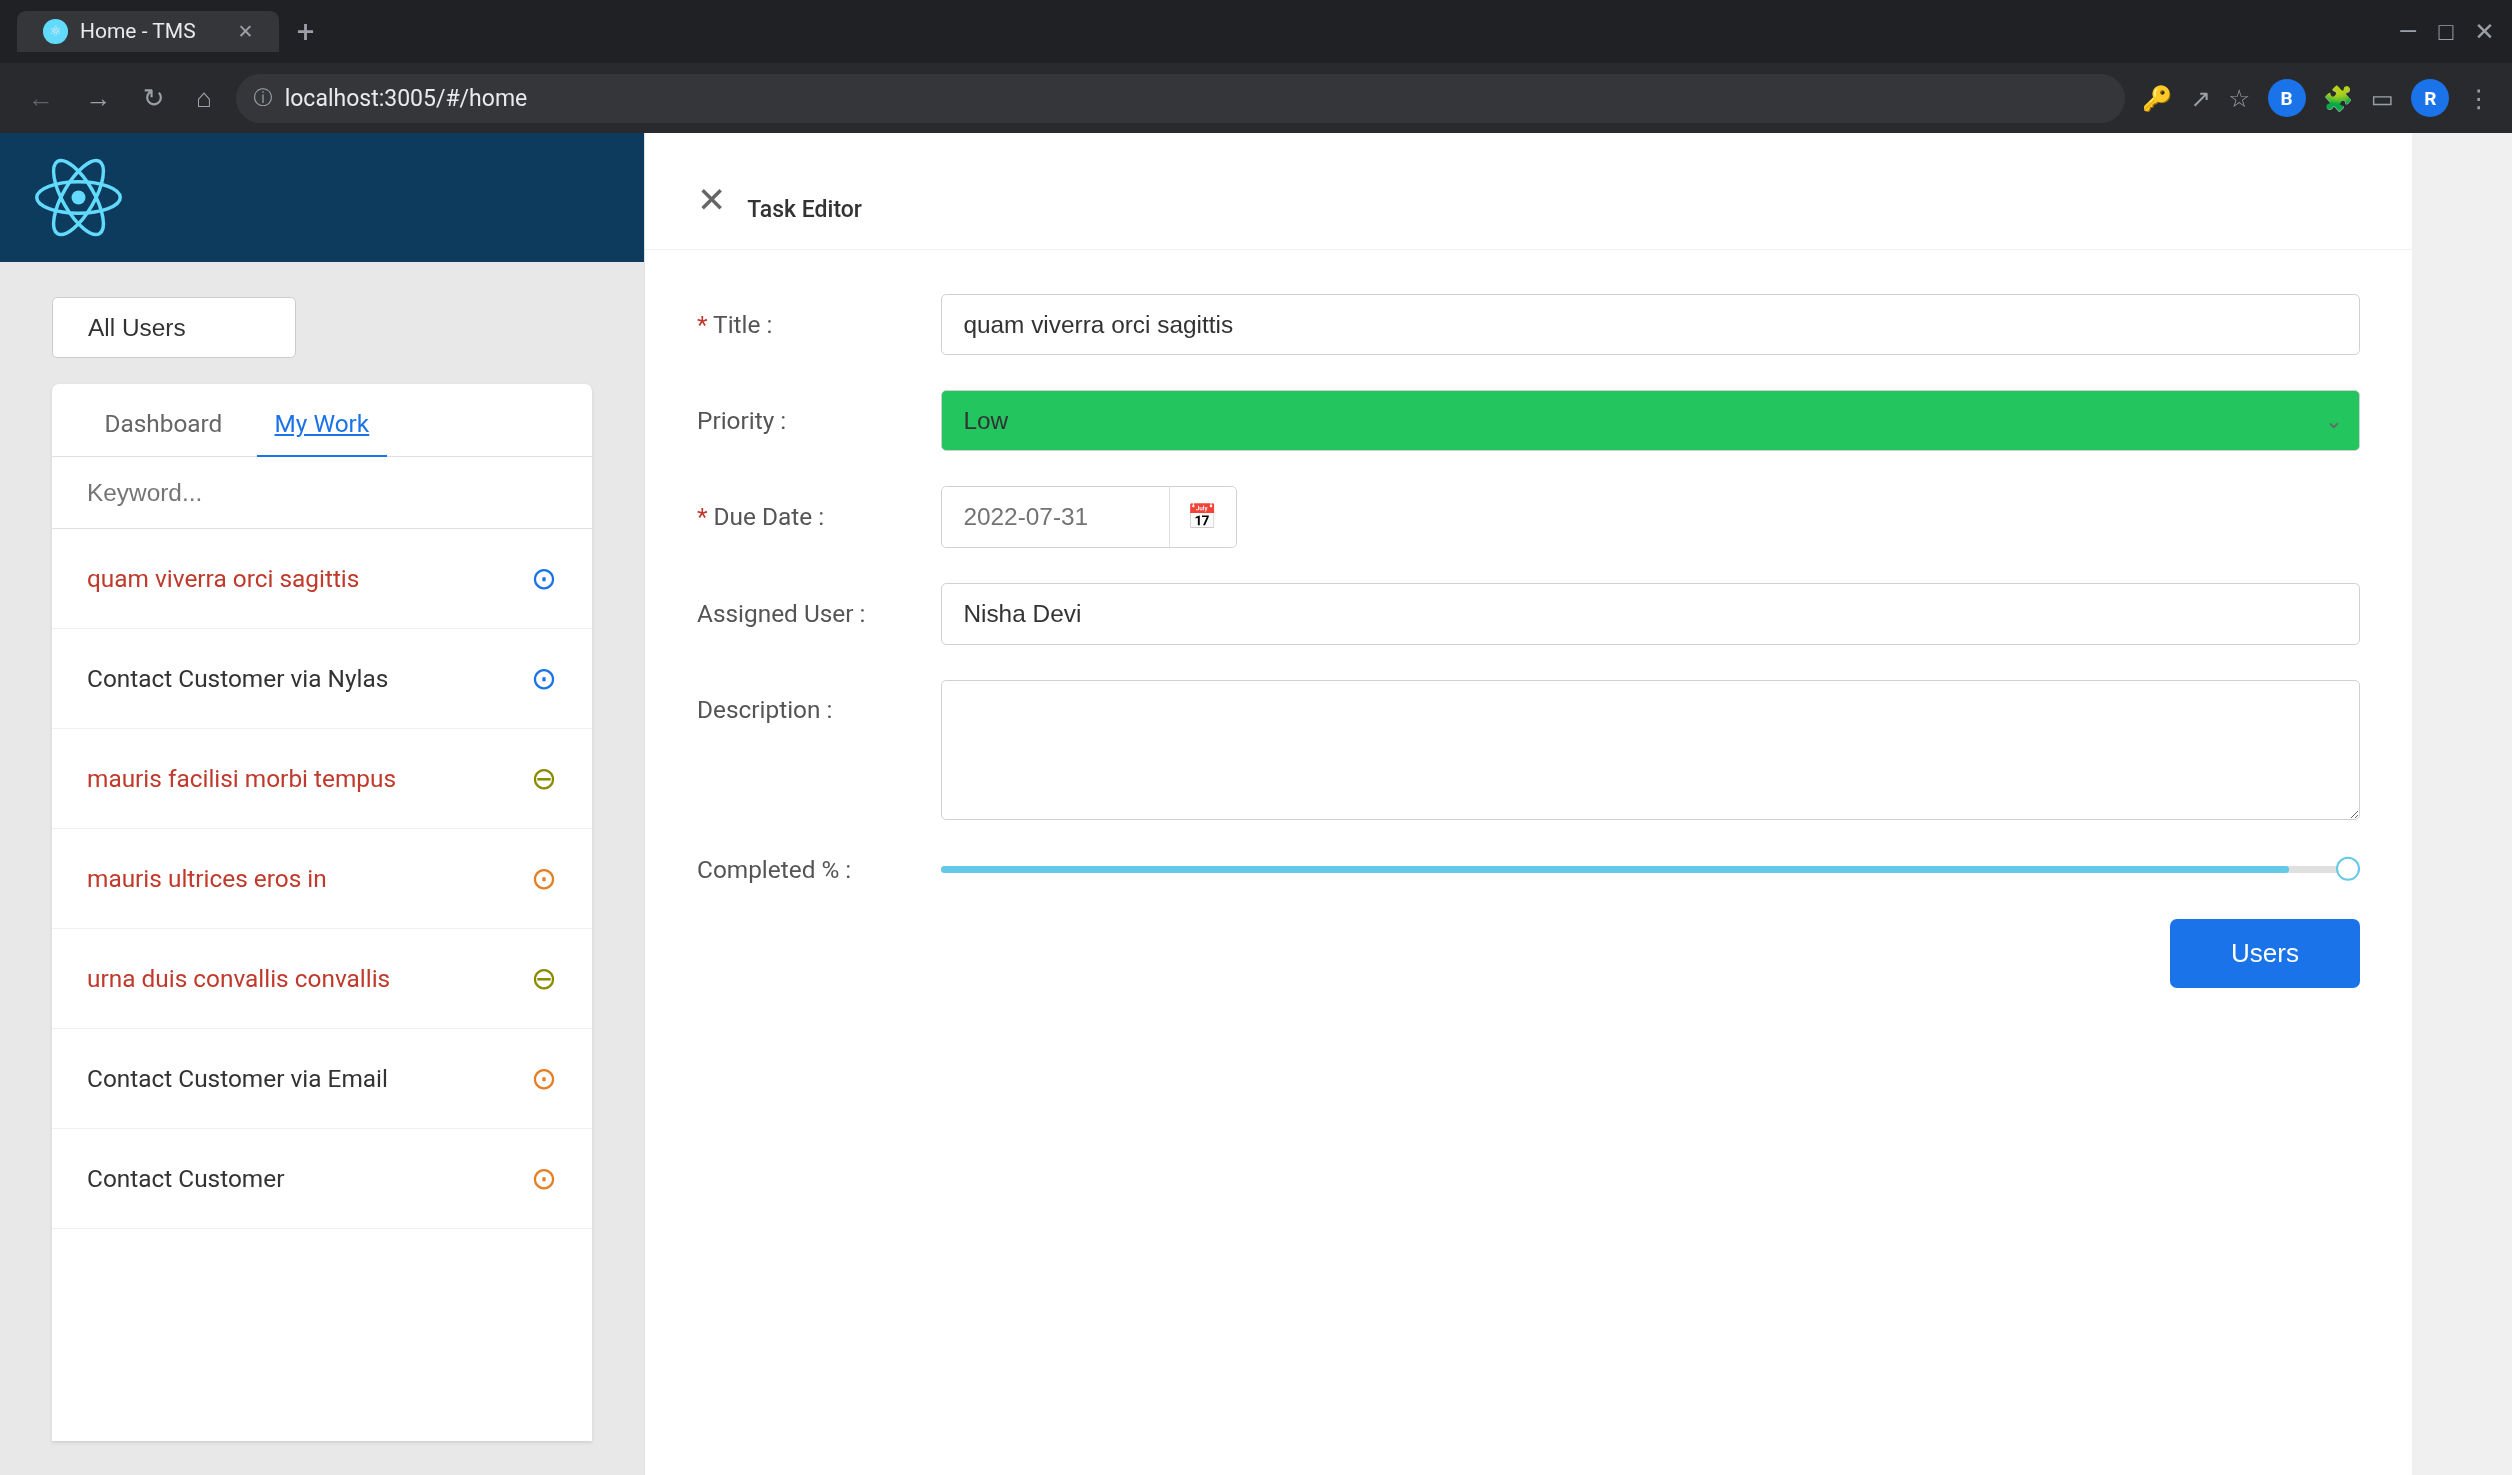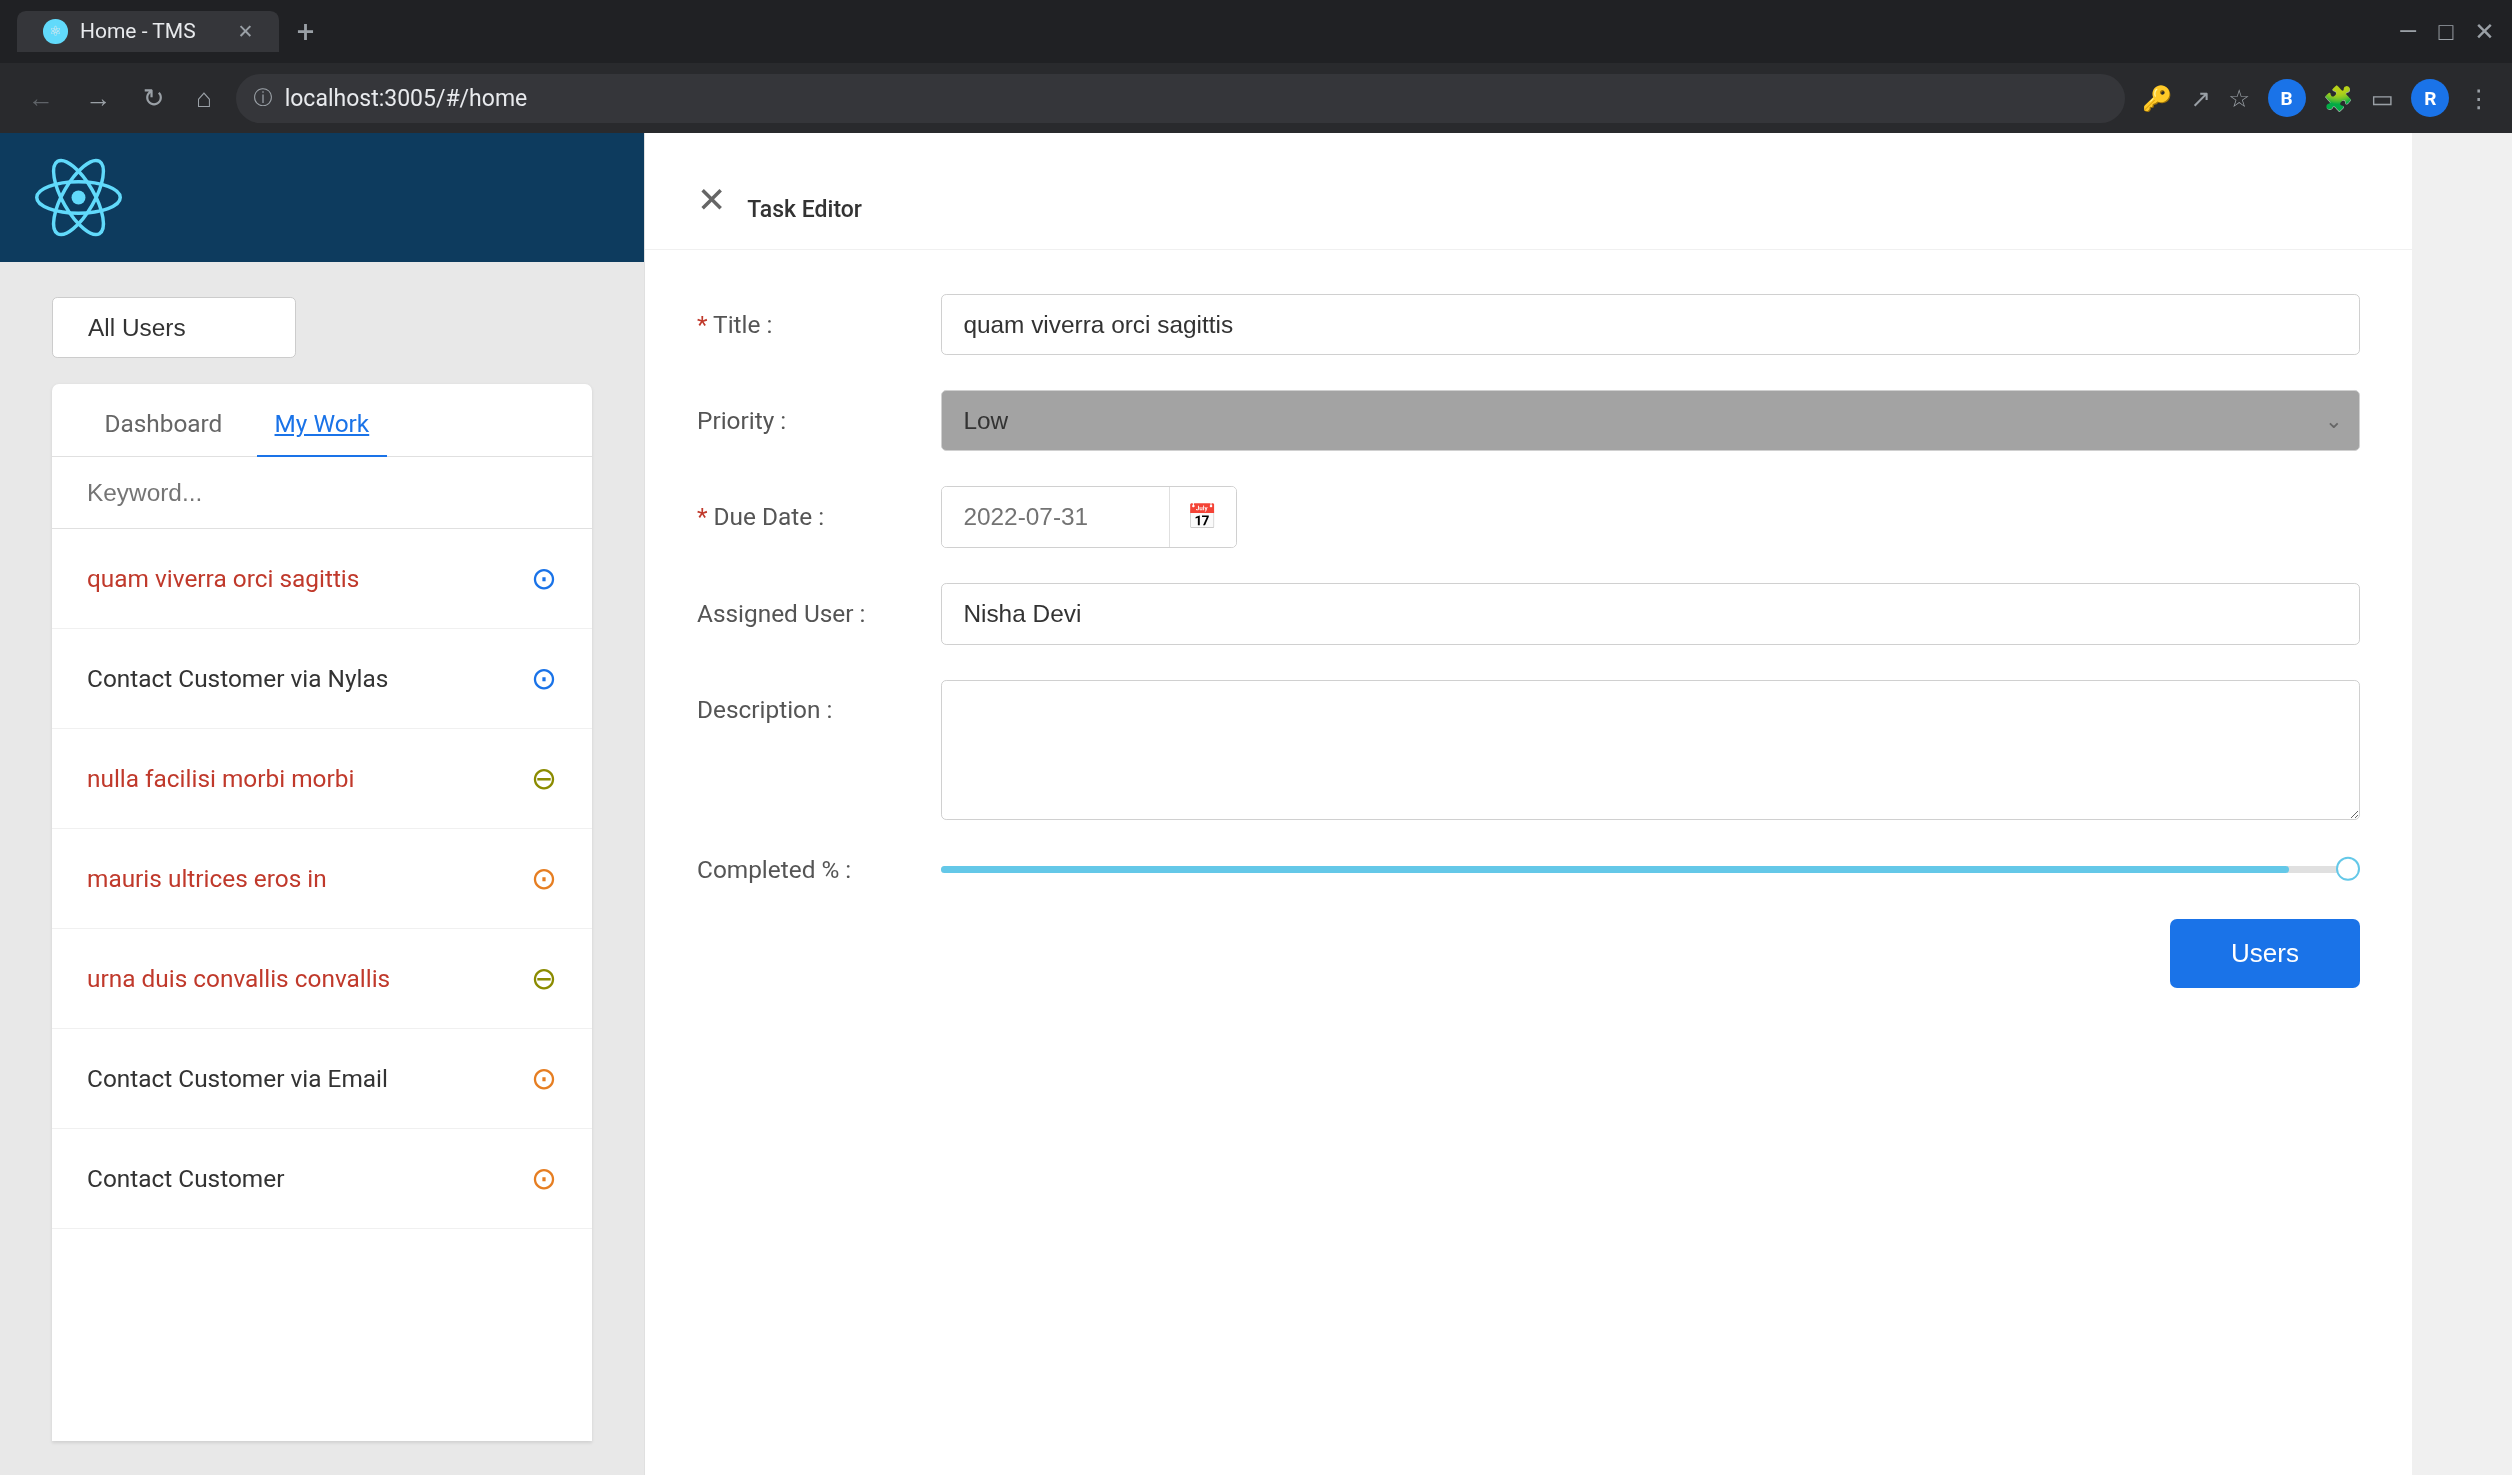--- a/index.html
+++ b/index.html
@@ -277,21 +277,21 @@
       flex: 1;
       position: relative;
     }
     .form-select {
       width: 100%;
       border: 0.9px solid #d0d0d0;
       border-radius: 5.2px;
       padding: 15.7px 21px;
       font-size: 24.4px;
       color: #333;
-      background: #a3a3a3;
+      background: #22c55e;
       appearance: none;
       outline: none;
       cursor: pointer;
     }
     .select-chevron {
       position: absolute;
       right: 17.4px;
       top: 50%;
       transform: translateY(-50%);
       font-size: 21px;
@@ -458,21 +458,21 @@
             <span class="task-title overdue">quam viverra orci sagittis</span>
             <span class="task-icon icon-blue">⊙</span>
           </div>
 
           <div class="task-item">
             <span class="task-title">Contact Customer via Nylas</span>
             <span class="task-icon icon-blue">⊙</span>
           </div>
 
           <div class="task-item">
-            <span class="task-title overdue">nulla facilisi morbi morbi</span>
+            <span class="task-title overdue">mauris facilisi morbi tempus</span>
             <span class="task-icon icon-olive">⊖</span>
           </div>
 
           <div class="task-item">
             <span class="task-title overdue">mauris ultrices eros in</span>
             <span class="task-icon icon-orange">⊙</span>
           </div>
 
           <div class="task-item">
             <span class="task-title overdue">urna duis convallis convallis</span>

